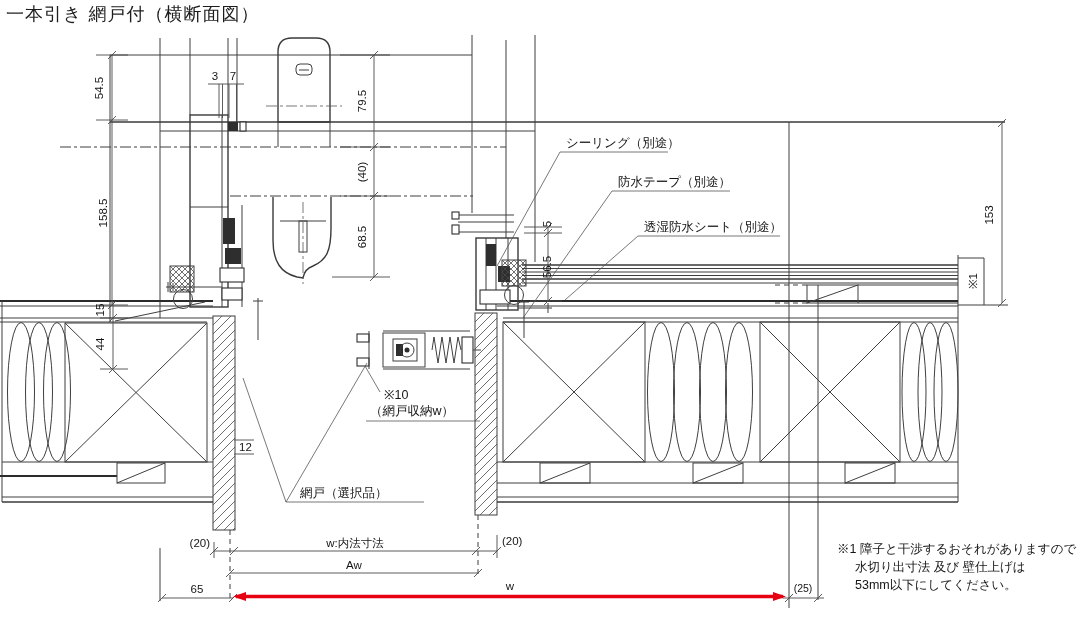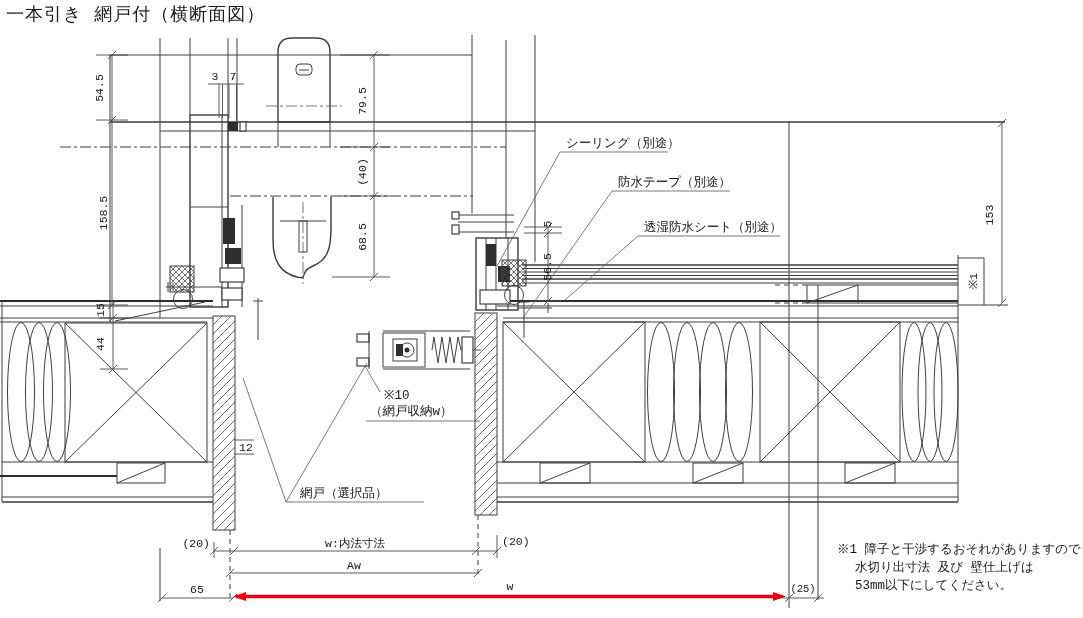--- a/index.html
+++ b/index.html
@@ -1,17 +1,17 @@
 <!DOCTYPE html>
 <html><head>
 <meta charset="utf-8">
 <style>
   html,body{margin:0;padding:0;background:#fff;}
   .stage{position:relative;width:1083px;height:618px;background:#fff;overflow:hidden;
-         font-family:Liberation Mono, monospace;}
+         font-family:Liberation Sans, sans-serif;}
   .title{position:absolute;left:6px;top:2px;font-size:18px;color:#1c1c1c;letter-spacing:1px;}
   svg{position:absolute;left:0;top:0;}
   svg text{font-size:11.5px;fill:#151515;}
   .ln{stroke:#3f3f3f;stroke-width:1;fill:none;}
   .ln14{stroke:#3a3a3a;stroke-width:1.4;fill:none;}
   .ln2{stroke:#2b2b2b;stroke-width:2.2;fill:none;}
   .thin{stroke:#555;stroke-width:0.8;fill:none;}
   .dim{stroke:#4a4a4a;stroke-width:0.9;fill:none;}
   .dashdot{stroke-dasharray:11 3 3 3;}
   .dash{stroke-dasharray:5 4;}

